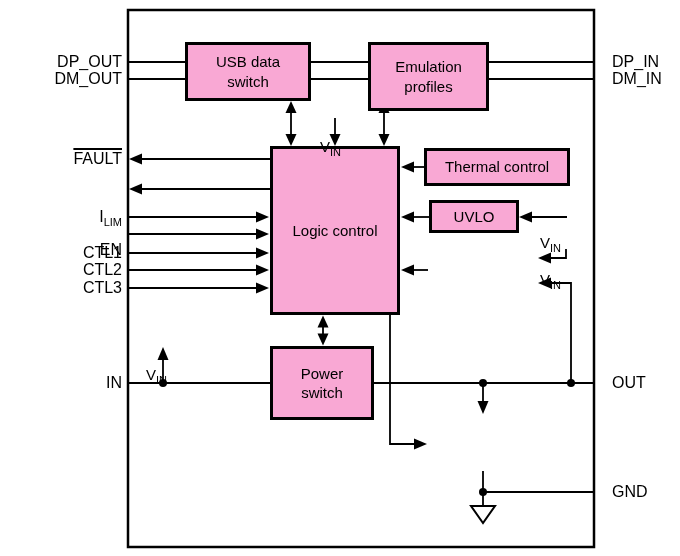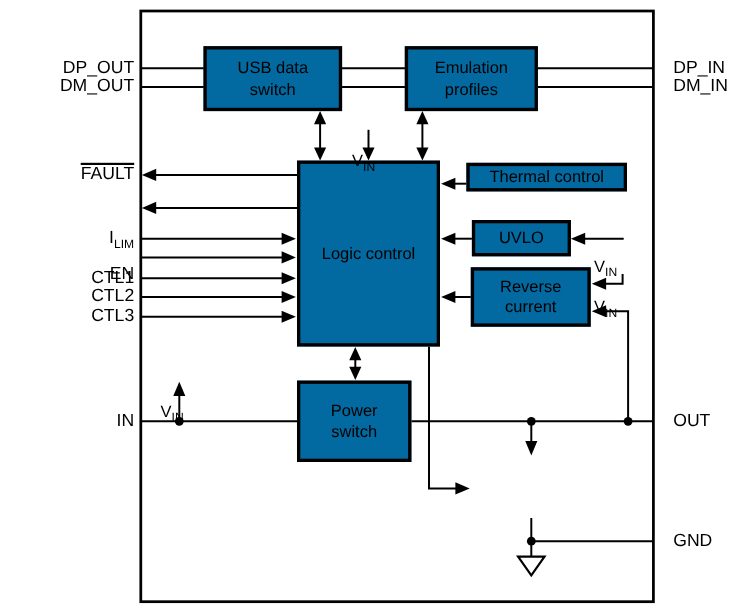--- a/index.html
+++ b/index.html
@@ -6,21 +6,21 @@
   .stage{
     position:relative;width:680px;height:556px;background:#ffffff;
     font-family:"Liberation Sans", sans-serif;color:#000;
     overflow:hidden;
   }
   svg{position:absolute;left:0;top:0;}
   .w{stroke:#000;stroke-width:1.8;fill:none;}
   .ah{fill:#000;stroke:none;}
   .dot{fill:#000;stroke:none;}
   .block{
-    position:absolute;background:#0369a1;border:3px solid #000;
+    position:absolute;background:#f9a8d4;border:3px solid #000;
     display:flex;align-items:center;justify-content:center;
     text-align:center;font-size:15px;line-height:1.3;
     box-sizing:border-box;
   }
   .block span{white-space:pre-line;}
   .pinlabel{
     position:absolute;height:20px;line-height:20px;font-size:16px;
     white-space:nowrap;
   }
   .pl-left{right:558px;text-align:left;}
@@ -112,36 +112,32 @@
     <line class="w" x1="483" y1="471" x2="483" y2="506"></line>
     <line class="w" x1="483" y1="492" x2="594" y2="492"></line>
     <circle class="dot" cx="483" cy="492" r="4"></circle>
     <polygon points="471,506 495,506 483,523" fill="#ffffff" stroke="#000" stroke-width="2"></polygon>
   </svg>
 
   <div class="block" style="left:185px;top:42px;width:126px;height:59px">
     <span>USB data
 switch</span>
   </div>
-  <div class="block" style="left:368px;top:42px;width:121px;height:59px">
+  <div class="block" style="left:368px;top:42px;width:121px;height:69px">
     <span>Emulation
 profiles</span>
   </div>
   <div class="block" style="left:270px;top:146px;width:130px;height:169px">
     <span>Logic control</span>
   </div>
-  <div class="block" style="left:424px;top:148px;width:146px;height:26px">
+  <div class="block" style="left:424px;top:148px;width:146px;height:38px">
     <span>Thermal control</span>
   </div>
   <div class="block" style="left:429px;top:200px;width:90px;height:33px">
     <span>UVLO</span>
-  </div>
-  <div class="block" style="left:428px;top:243px;width:109px;height:54px">
-    <span>Reverse
-current</span>
   </div>
   <div class="block" style="left:270px;top:346px;width:104px;height:74px">
     <span>Power
 switch</span>
   </div>
 
   <div class="pinlabel pl-left" style="top:52px"><span>DP_OUT</span></div>
   <div class="pinlabel pl-left" style="top:69px"><span>DM_OUT</span></div>
   <div class="pinlabel pl-left" style="top:149px"><span class="ov">FAULT</span></div>
   <div class="pinlabel pl-left" style="top:207px"><span>I</span><sub>LIM</sub></div>

